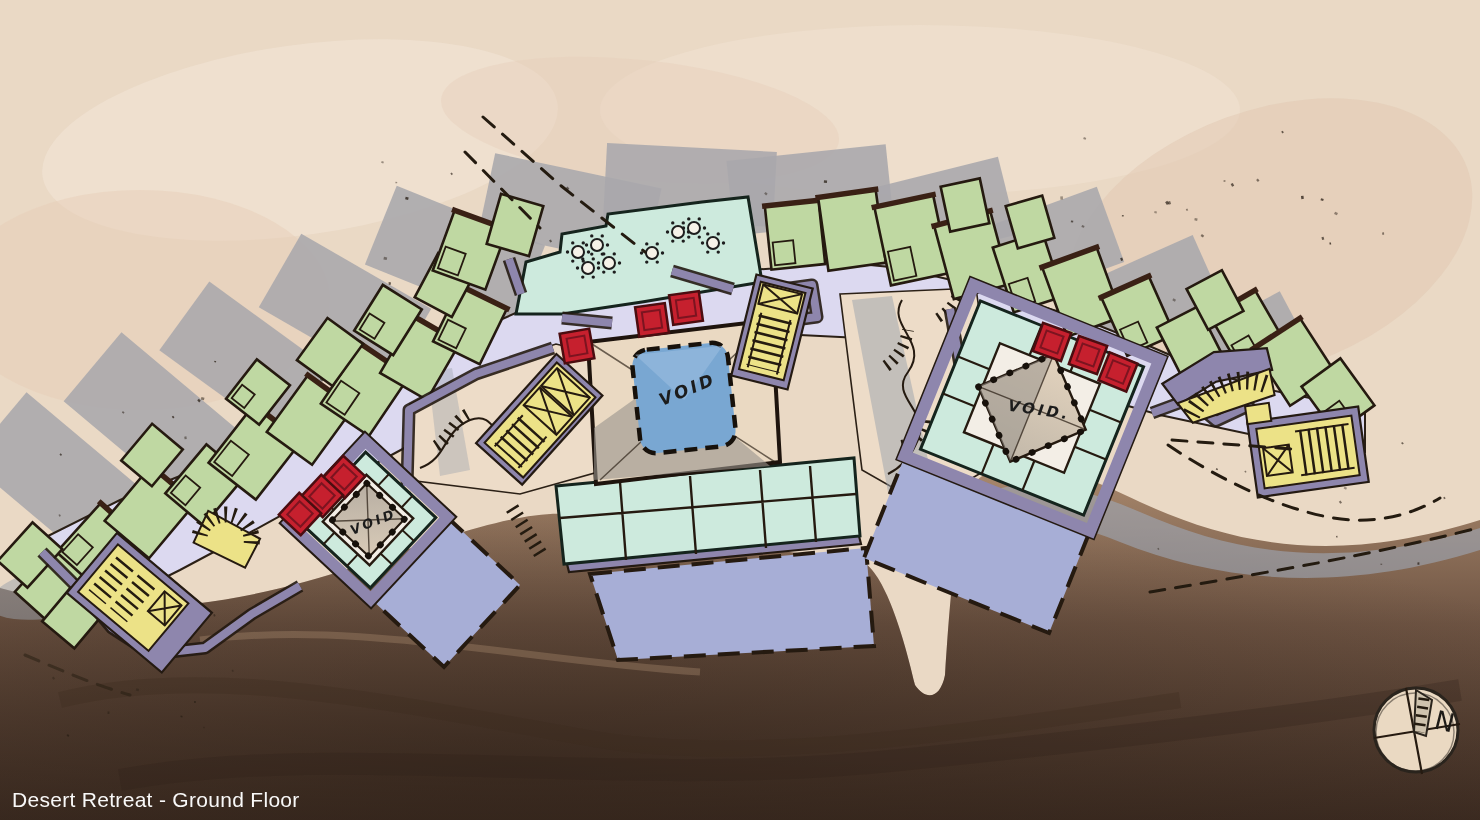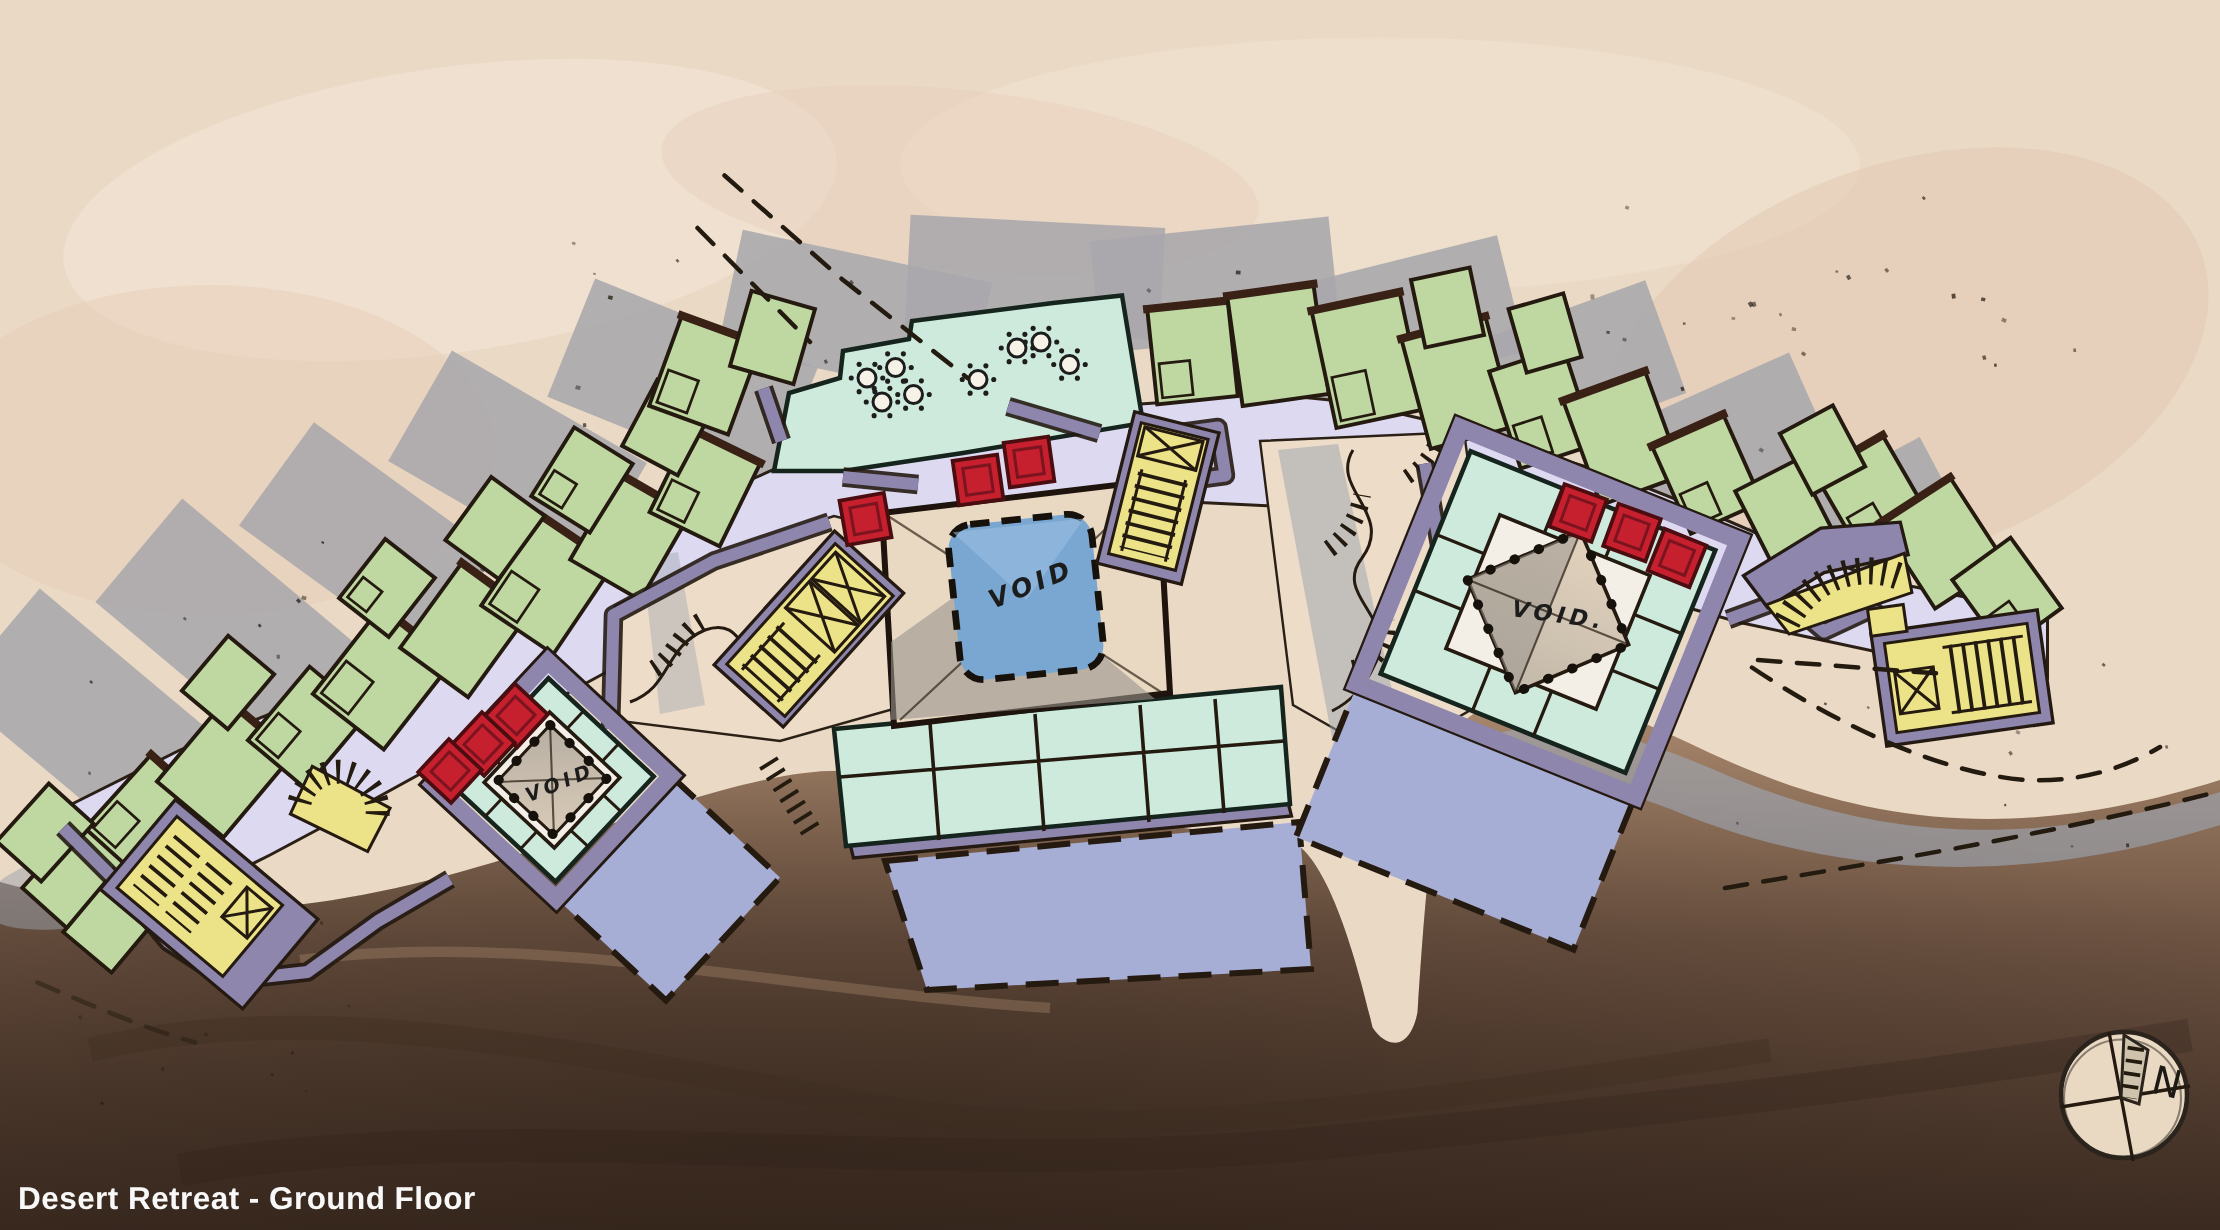--- a/index.html
+++ b/index.html
@@ -27,21 +27,21 @@
   .red-inner{fill:none;stroke:#7c1420;stroke-width:2;}
   .yellow{fill:var(--stair-yellow);stroke:var(--ink);stroke-width:2;}
   .purple{fill:var(--wall-purple);stroke:#241a12;stroke-width:2.2;}
   .ink{stroke:var(--ink);fill:none;}
   .courtpatch{fill:#eddcc8;stroke:#2b2016;stroke-width:1.6;}
   .trail{stroke:#241b10;stroke-width:3;stroke-dasharray:15 11;fill:none;stroke-linecap:round;}
   .rung{stroke:#241b10;fill:none;stroke-dasharray:2.5 6;}
   .dots-edge{fill:none;stroke:#17110b;stroke-width:6.5;stroke-dasharray:0.5 17;stroke-linecap:round;}
   .hand{font-family:"DejaVu Sans",sans-serif;fill:#1c1c1c;font-style:italic;letter-spacing:3px;}
   .title{position:absolute;left:12px;bottom:8px;color:var(--title-white);
-         font-size:21px;font-weight:700;letter-spacing:.3px;opacity:.97;}
+         font-size:21px;font-weight:400;letter-spacing:.3px;opacity:.97;}
 </style>
 </head>
 <body>
 
 <div class="stage">
 <svg viewBox="0 0 1480 820" width="1480" height="820">
   <defs>
     <linearGradient id="cliffGrad" x1="0" y1="0" x2="0" y2="1">
       <stop offset="0" stop-color="#ab8a6e"></stop>
       <stop offset="0.45" stop-color="#6e5443"></stop>

